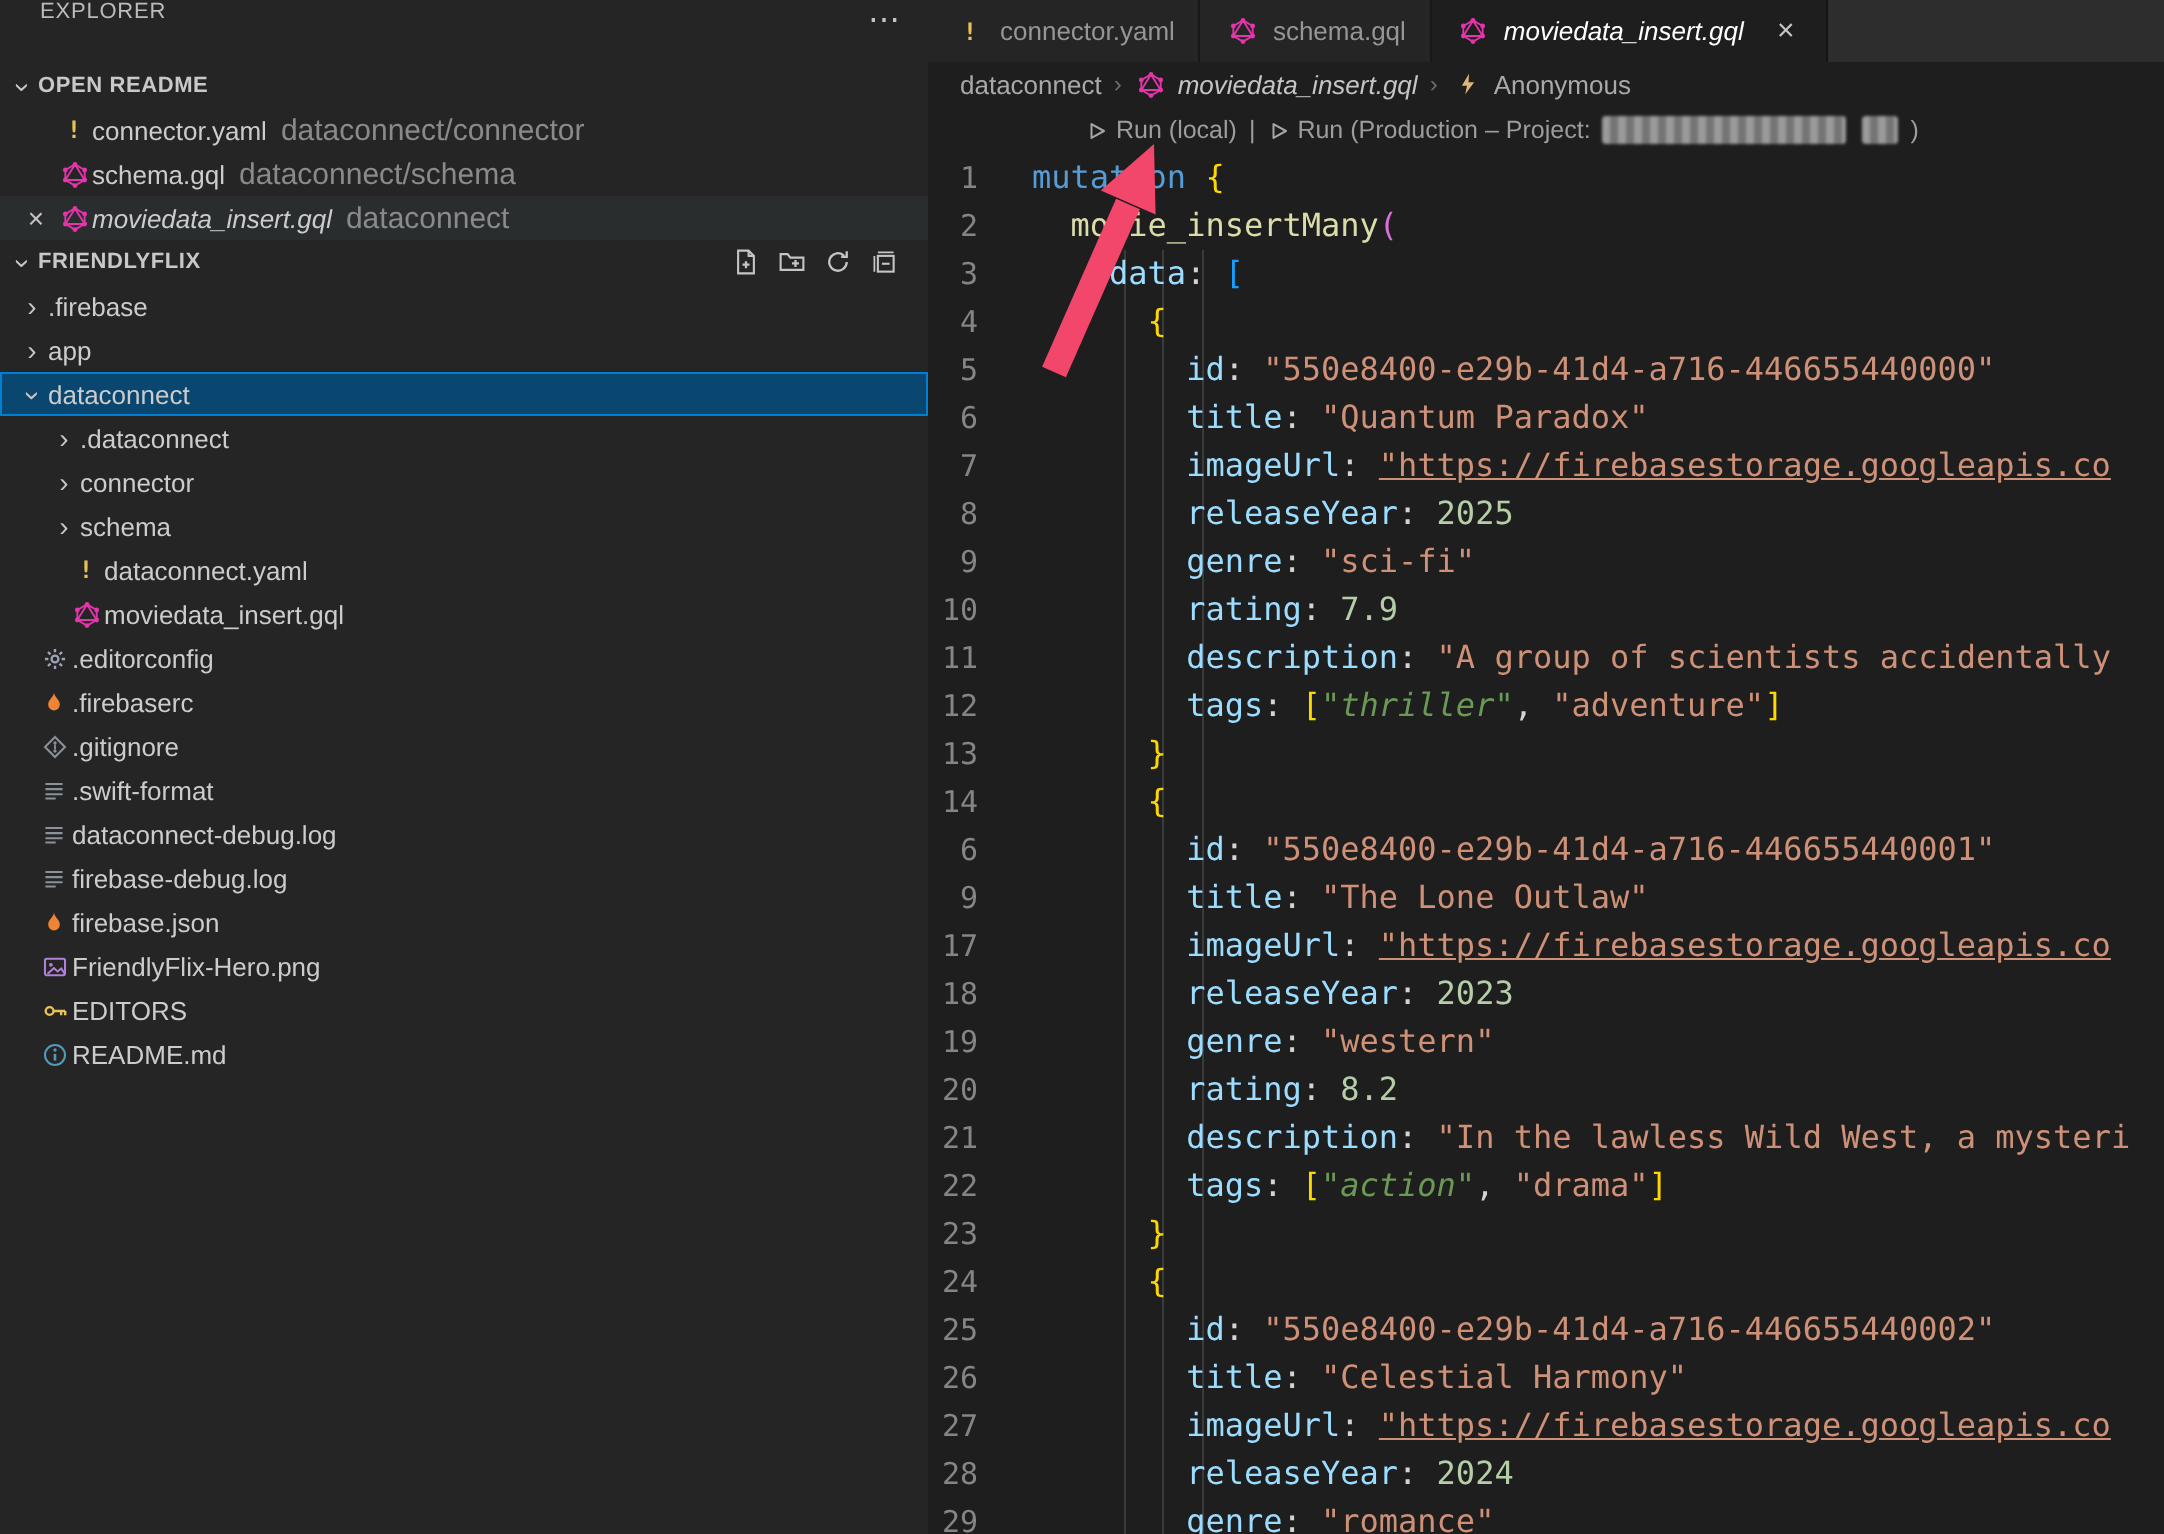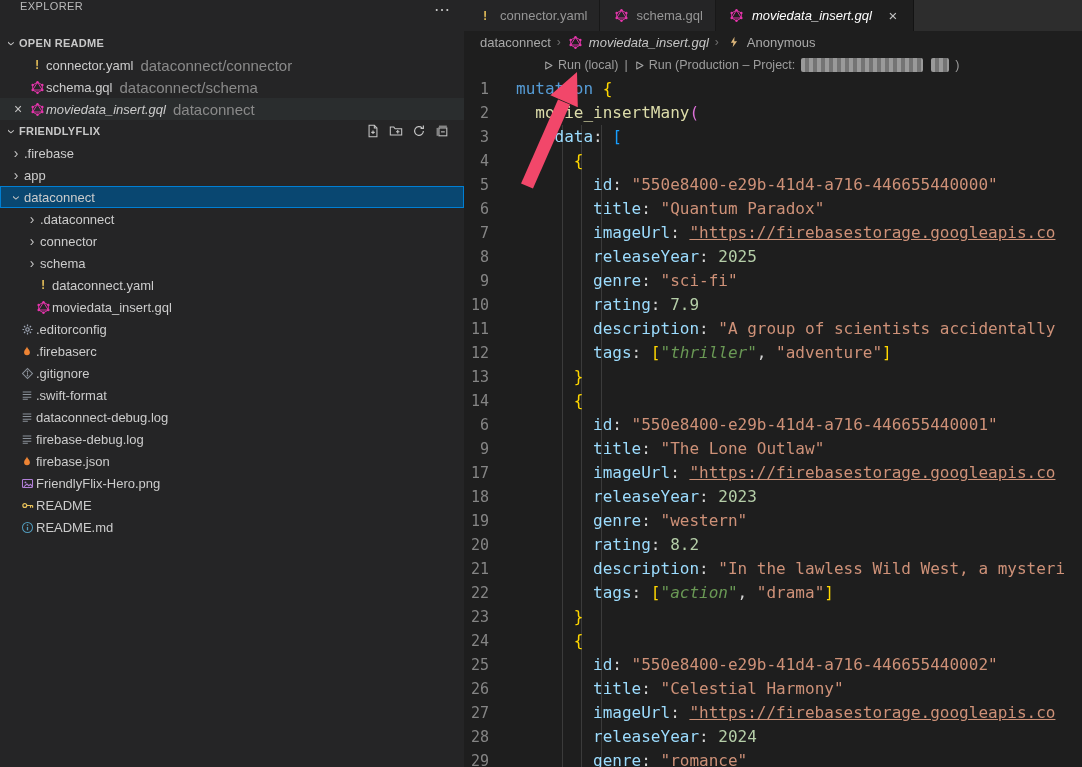--- a/index.html
+++ b/index.html
@@ -280,21 +280,21 @@
           </span>
           <span class="nm">FriendlyFlix-Hero.png</span>
         </div>
         <div class="tree-row" style="padding-left: 18px;">
           <span class="fi">
             <svg viewBox="0 0 14 14" width="13" height="13" fill="none" stroke="#E8C15A" stroke-width="1.3">
               <circle cx="4.1" cy="7" r="2.1"></circle>
               <path d="M6.3 7h6.2M10.3 7v2.3M12.5 7v2.3"></path>
             </svg>
           </span>
-          <span class="nm">README</span>
+          <span class="nm">EDITORS</span>
         </div>
         <div class="tree-row" style="padding-left: 18px;">
           <span class="fi">
             <svg viewBox="0 0 14 14" width="13" height="13">
               <circle cx="7" cy="7" r="5.4" fill="none" stroke="#519aba" stroke-width="1.1"></circle>
               <path d="M7 6.4V10" stroke="#519aba" stroke-width="1.4"></path>
               <circle cx="7" cy="4.3" r=".9" fill="#519aba"></circle>
             </svg>
           </span>
           <span class="nm">README.md</span>

